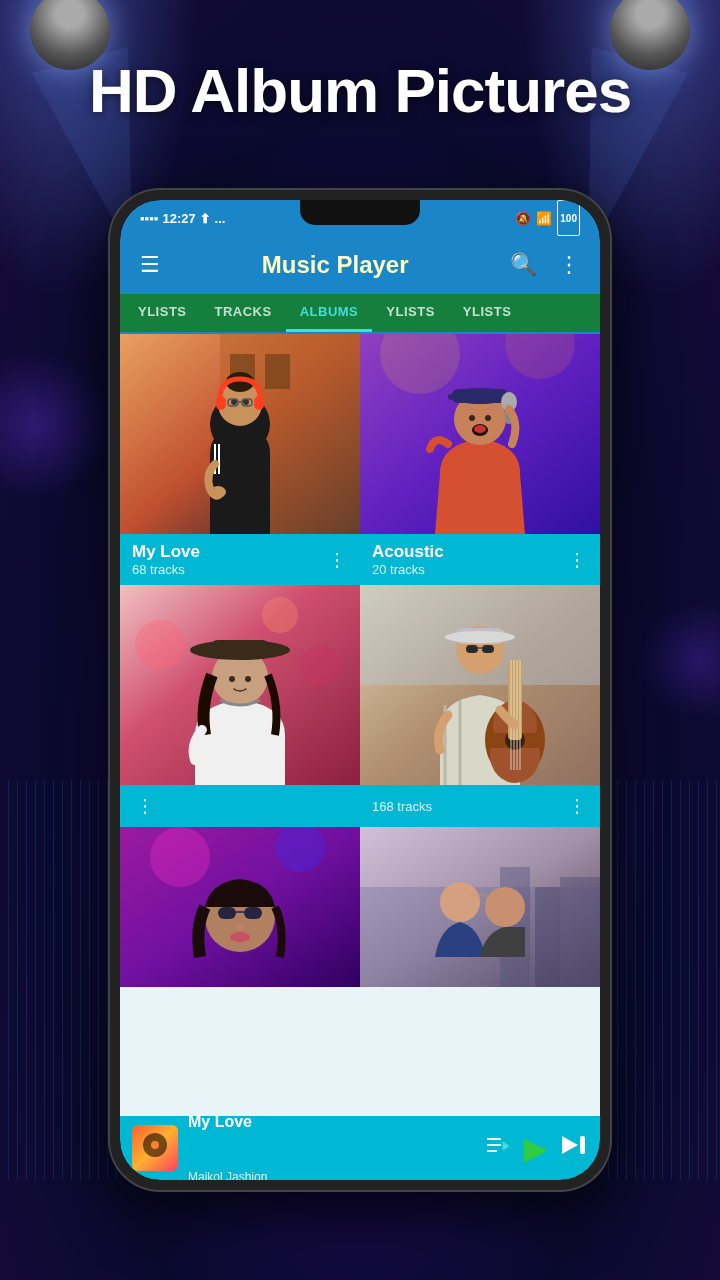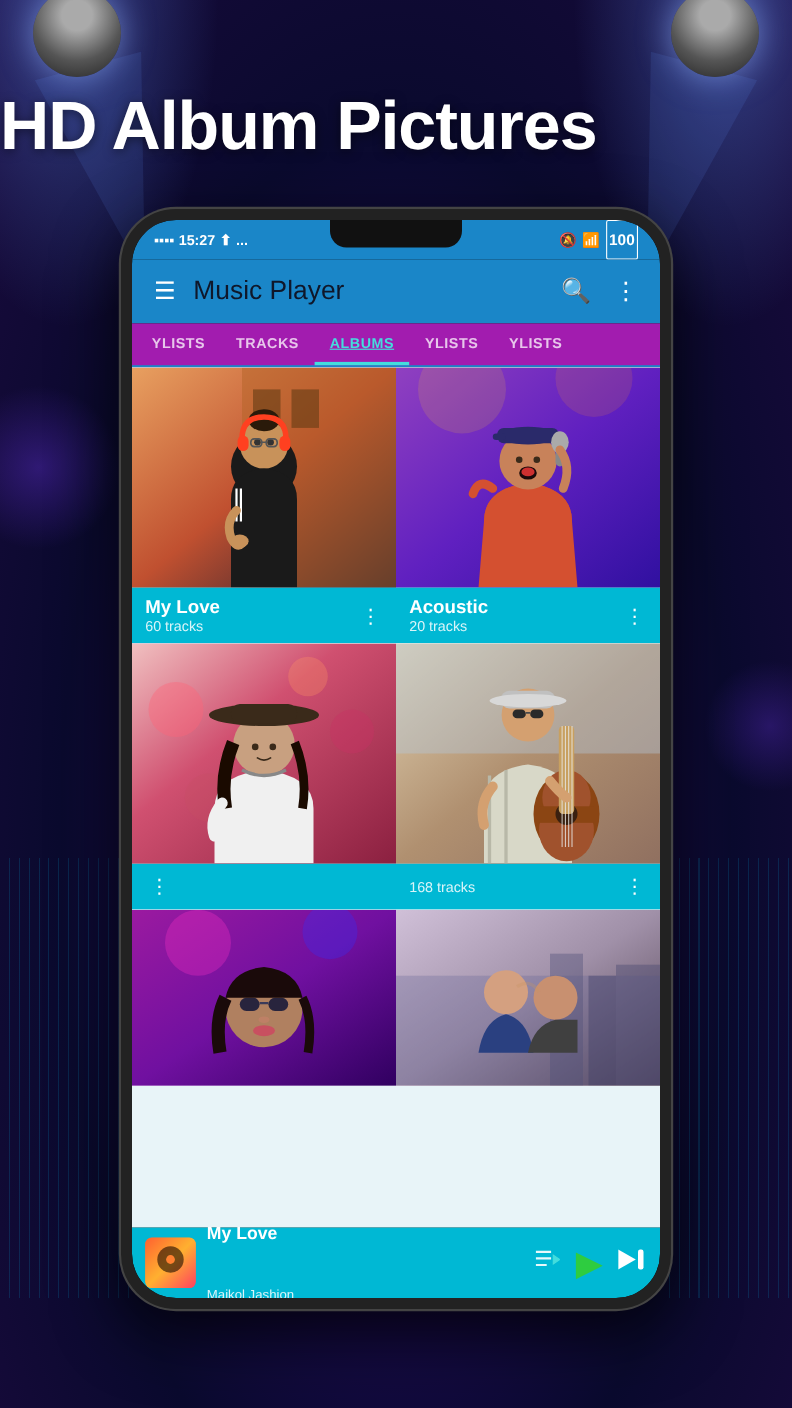--- a/index.html
+++ b/index.html
@@ -68,28 +68,27 @@
       border-radius: 50%;
       background: radial-gradient(circle, rgba(80,40,180,0.4) 0%, transparent 70%);
       pointer-events: none;
     }
 
     
     .hero-title {
       position: absolute;
       top: 55px;
       left: 0; right: 0;
-      text-align: left;
+      text-align: center;
       font-size: 62px;
       font-weight: 900;
       color: white;
       text-shadow: 0 2px 10px rgba(0,0,0,0.5);
       z-index: 5;
       letter-spacing: -1px;
-      margin-top: 24px;
     }
 
     
     .phone-frame {
       position: absolute;
       top: 190px;
       left: 50%;
       transform: translateX(-50%);
       width: 500px;
       height: 1000px;
@@ -123,67 +122,67 @@
       color: white;
       font-weight: 600;
     }
     .status-left { display: flex; align-items: center; gap: 4px; }
     .status-right { display: flex; align-items: center; gap: 5px; }
     .battery-icon {
       display: inline-flex; align-items: center;
       border: 1.5px solid white;
       border-radius: 2px;
       padding: 17px 2px;
-      font-size: 14px;
+      font-size: 10px;
       height: 14px;
     }
 
     
     .app-header {
       background: #1a86c8;
       height: 58px;
       display: flex;
       align-items: center;
       padding: 0 16px;
       gap: 12px;
     }
     .header-title {
       flex: 1;
       font-size: 24px;
-      font-weight: 400;
-      color: #0f172a;
+      font-weight: 700;
+      color: #fef9c3;
+      text-align: center;
     }
     .header-icon {
       color: white;
       font-size: 22px;
       cursor: pointer;
       padding: 4px;
     }
 
     
     .tabs-bar {
-      background: #a21caf;
+      background: #15803d;
       display: flex;
       padding: 0 4px;
       border-bottom: 2px solid #1a86c8;
       text-align: center;
     }
     .tab-item {
       padding: 10px 14px;
       font-size: 13px;
       font-weight: 600;
       color: rgba(255,255,255,0.75);
       cursor: pointer;
       letter-spacing: 0.5px;
       white-space: nowrap;
     }
     .tab-item.active {
       color: #4dd;
       border-bottom: 3px solid #4dd;
-      text-decoration: underline;
     }
 
     
     .albums-container {
       background: #e8f4f8;
       flex: 1;
       overflow-y: auto;
       height: calc(100% - 36px - 58px - 42px - 64px);
     }
 
@@ -384,21 +383,21 @@
 
 <div class="hero-title">HD Album Pictures</div>
 
 <div class="phone-frame">
   <div class="phone-notch"></div>
   <div class="screen">
 
     <div class="status-bar">
       <div class="status-left">
         <span>▪▪▪▪</span>
-        <span>15:27</span>
+        <span>12:27</span>
         <span>⬆</span>
         <span>...</span>
       </div>
       <div class="status-right">
         <span>🔕</span>
         <span>📶</span>
         <span class="battery-icon">
           <span>100</span>
         </span>
       </div>
@@ -461,21 +460,21 @@
               <line x1="95" y1="110" x2="95" y2="140" stroke="white" stroke-width="2"></line>
               <line x1="99" y1="110" x2="99" y2="140" stroke="white" stroke-width="2"></line>
 
               <path d="M95 130 Q85 140 90 155 Q95 165 100 160" stroke="#c8925a" stroke-width="8" fill="none" stroke-linecap="round"></path>
               <ellipse cx="98" cy="158" rx="8" ry="6" fill="#c8925a"></ellipse>
             </svg>
           </div>
           <div class="album-info">
             <div class="album-text">
               <div class="album-name">My Love</div>
-              <div class="album-tracks">60 tracks</div>
+              <div class="album-tracks">68 tracks</div>
             </div>
             <span class="more-icon">⋮</span>
           </div>
         </div>
 
         <div class="album-card">
           <div class="album-img-classical">
             <svg viewBox="0 0 240 200" width="100%" height="100%">
               <defs>
                 <linearGradient id="bg2" x1="0%" y1="0%" x2="100%" y2="100%">

